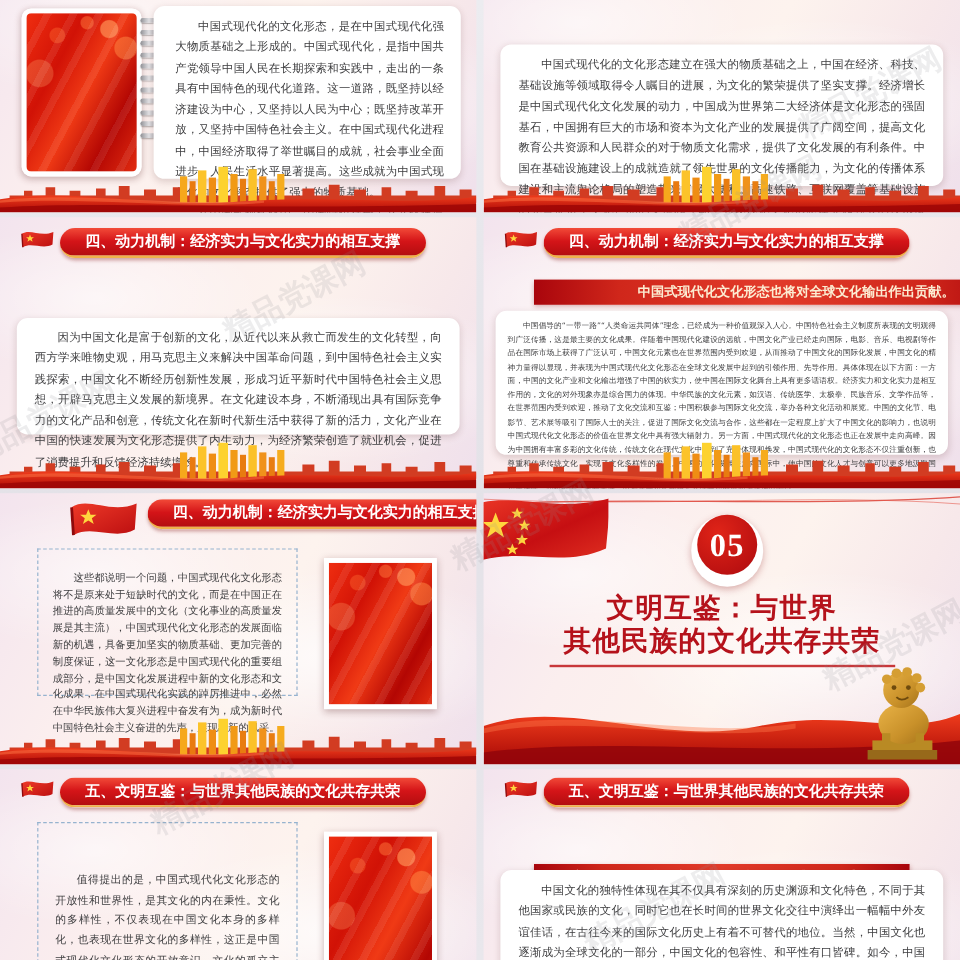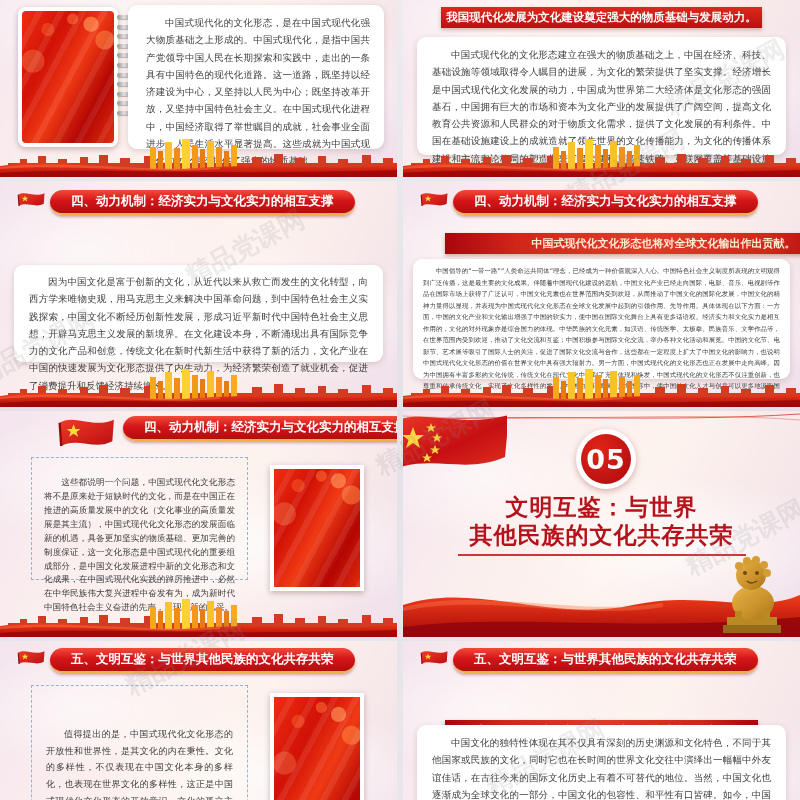--- a/index.html
+++ b/index.html
@@ -53,21 +53,21 @@
   .silk.round{border-radius:8px;} .silk.round:after{border-radius:5px;}
   
   .spiral{position:absolute;display:flex;flex-direction:column;justify-content:space-between;}
   .ring{width:13px;height:4px;border-radius:2px;
     background:linear-gradient(90deg,#8f8f94,#e3e3e6 55%,#aaaaae);box-shadow:0 1px 1px rgba(0,0,0,.25);}
   
   .dotbox{position:absolute;border:1px dashed #96b3cf;color:#3d3d3f;text-align:justify;}
   .dotbox p{margin:0;text-indent:2em;}
   
   .badge{position:absolute;width:60px;height:60px;border-radius:50%;background:#fff;
-    box-shadow:0 2px 6px rgba(150,40,40,.35);display:flex;align-items:center;justify-content:center;}
+    box-shadow:0 2px 6px rgba(150,40,40,.35);display:flex;align-items:flex-start;justify-content:center;font-family:Liberation Serif, serif;}
   .badge .inner{width:50px;height:50px;border-radius:50%;background:radial-gradient(circle at 35% 30%,#e02418,#ad0a0e);
     color:#fff;font-weight:bold;font-size:27px;display:flex;align-items:center;justify-content:center;letter-spacing:1px;}
   .divtitle{position:absolute;left:0;width:100%;text-align:center;font-weight:bold;font-size:23px;
     color:#b5121b;letter-spacing:1px;line-height:1.2;}
   .divline{position:absolute;height:2px;background:#c8373a;}
   .divsub{position:absolute;left:0;width:100%;text-align:center;font-weight:bold;font-size:12.5px;color:#44272b;}
   .toplines{position:absolute;left:0;top:0;width:100%;height:14px;}
   
   .wm{position:absolute;font-size:26px;font-weight:bold;color:rgba(140,140,150,.16);
     transform:rotate(-28deg);white-space:nowrap;pointer-events:none;z-index:40;}
@@ -124,21 +124,20 @@
       <rect x="231" y="10" width="6" height="24" fill="#f6ac1e"></rect>
     </g>
     <path fill="url(#rbg)" d="M0,31 C60,21 130,39 200,33 C280,27 340,37 397,29 L397,42 L0,42 Z"></path>
     <path fill="#ff7a4a" opacity=".45" d="M0,32 C70,24 140,38 220,32 L220,34 C150,40 70,28 0,34 Z"></path>
     <path fill="#9d0606" opacity=".85" d="M0,38 C90,32 190,41 397,35 L397,42 L0,42 Z"></path>
   </svg>
 </div>
   </section>
 
   <section class="slide" style="left:403px;top:-49px;">
-    <div class="topbanner" style="left:38px;top:56px;width:321px;">我国现代化发展为文化建设奠定强大的物质基础与发展动力。</div>
     <div class="card fs95" style="left:14px;top:86px;width:369px;height:118px;padding:9px 15px;box-sizing:border-box;">
       <p>中国式现代化的文化形态建立在强大的物质基础之上，中国在经济、科技、基础设施等领域取得令人瞩目的进展，为文化的繁荣提供了坚实支撑。经济增长是中国式现代化文化发展的动力，中国成为世界第二大经济体是文化形态的强固基石，中国拥有巨大的市场和资本为文化产业的发展提供了广阔空间，提高文化教育公共资源和人民群众的对于物质文化需求，提供了文化发展的有利条件。中国在基础设施建设上的成就造就了领先世界的文化传播能力，为文化的传播体系建设和主流舆论格局的塑造带来了极大便利。高速铁路、互联网覆盖等基础设施的完善促进了文化产品的交流和互动，为现代化文化形态建立起强大的技术保障。</p>
     </div>
     <div class="skyline-slot">
   <svg viewBox="0 0 397 42" preserveAspectRatio="none">
     <defs>
       <linearGradient id="rbg" x1="0" y1="0" x2="0" y2="1">
         <stop offset="0" stop-color="#ef3c1c"></stop>
               <stop offset="1" stop-color="#ab0806"></stop>
       </linearGradient>

